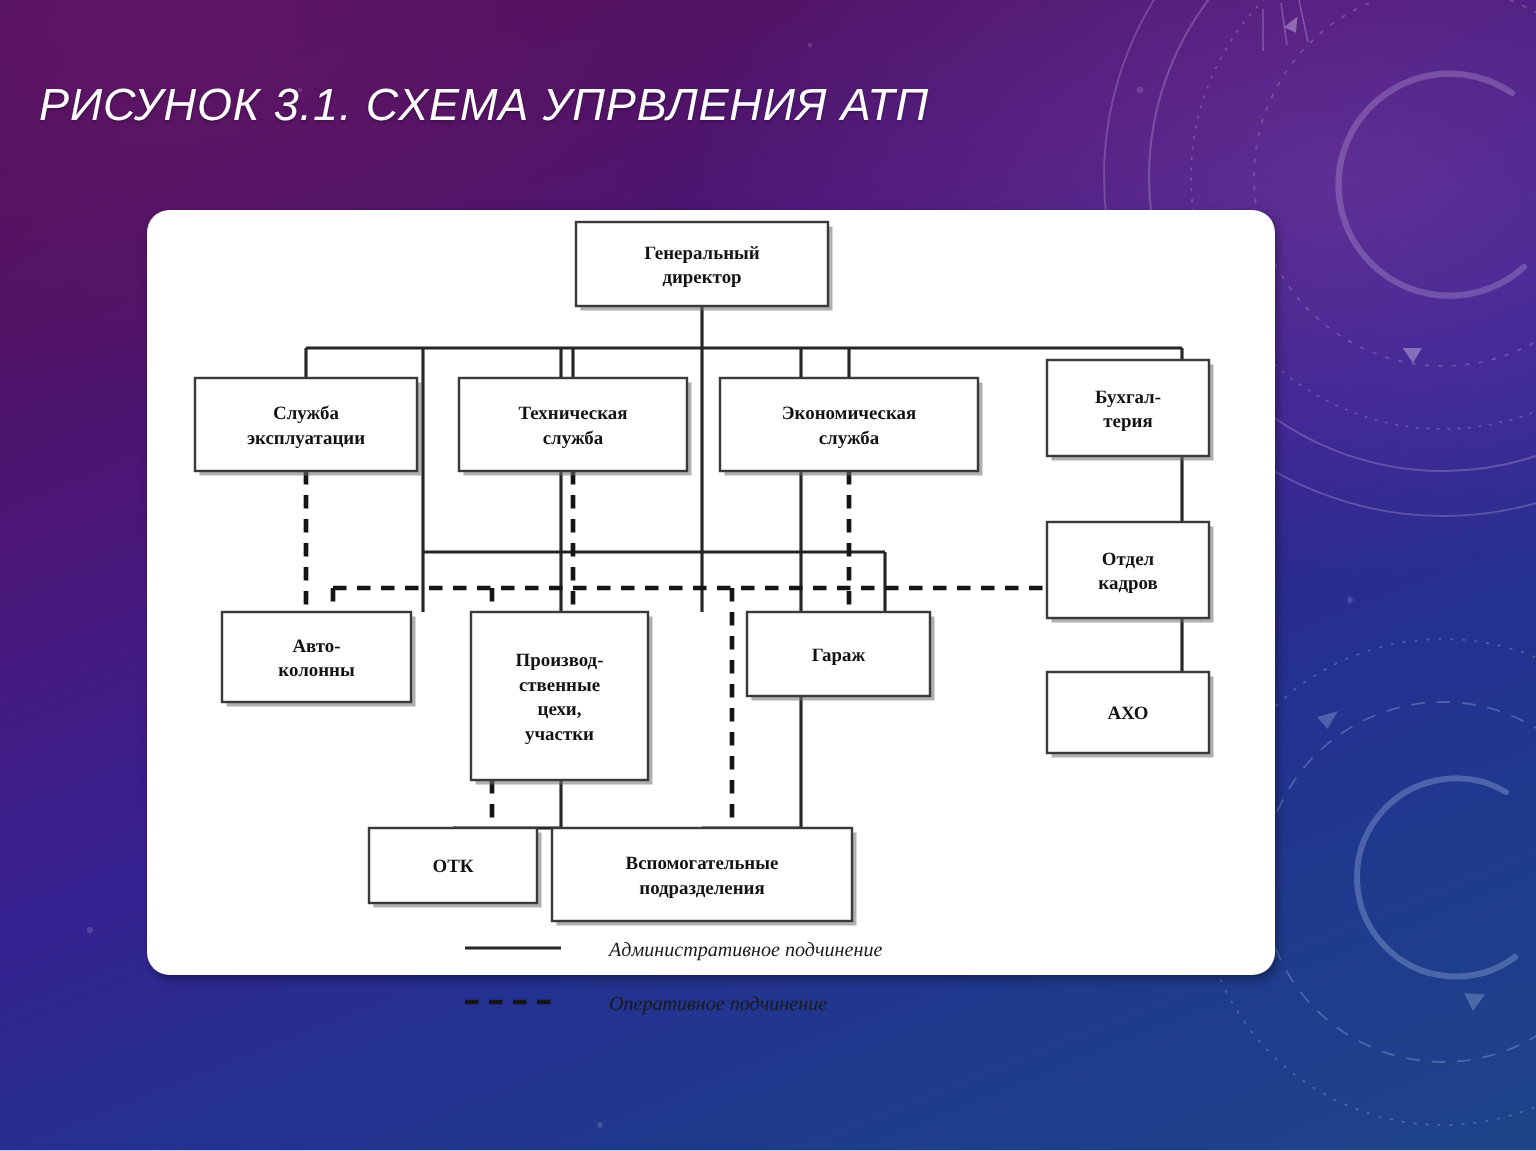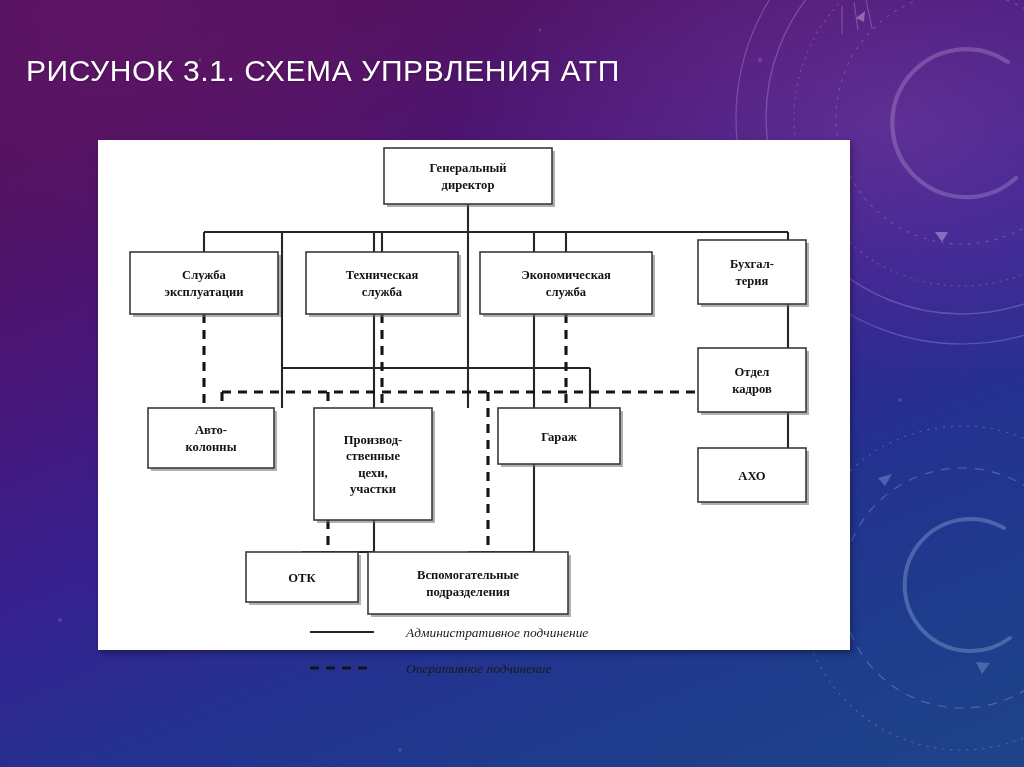--- a/index.html
+++ b/index.html
@@ -34,32 +34,34 @@
       linear-gradient(158deg, #4c0f56 0%, #521260 14%, #4a1678 32%, #362190 52%, #243190 68%, #1e3c8c 84%, #1f4489 100%);
   }
 
   #decor { position: absolute; inset: 0; width: 1024px; height: 767px; pointer-events: none; }
 
   #title {
     position: absolute;
     left: 26px; top: 54px;
     color: #ffffff;
     font-size: 30px;
+    font-style: italic;
     font-weight: 400;
     letter-spacing: 0.6px;
     white-space: nowrap;
     text-shadow: 0 1px 2px rgba(0,0,0,0.25);
   }
 
   #panel {
     position: absolute;
     left: 98px; top: 140px;
     width: 752px; height: 510px;
     background: #ffffff;
     box-shadow: 2px 3px 6px rgba(0,0,0,0.35);
+    border-radius: 15px;
   }
   #panel svg { display: block; width: 752px; height: 582px; }
 
   .bx { fill: #ffffff; stroke: #3a3a3a; stroke-width: 1.6; }
   .bx-sh { fill: #6f6f6f; }
   .lnk { stroke: #262626; stroke-width: 2.1; fill: none; }
   .lnk-d { stroke: #151515; stroke-width: 3.1; fill: none; stroke-dasharray: 9 7; }
   .btxt {
     font-family: "Liberation Serif", serif;
     font-size: 12.6px;

